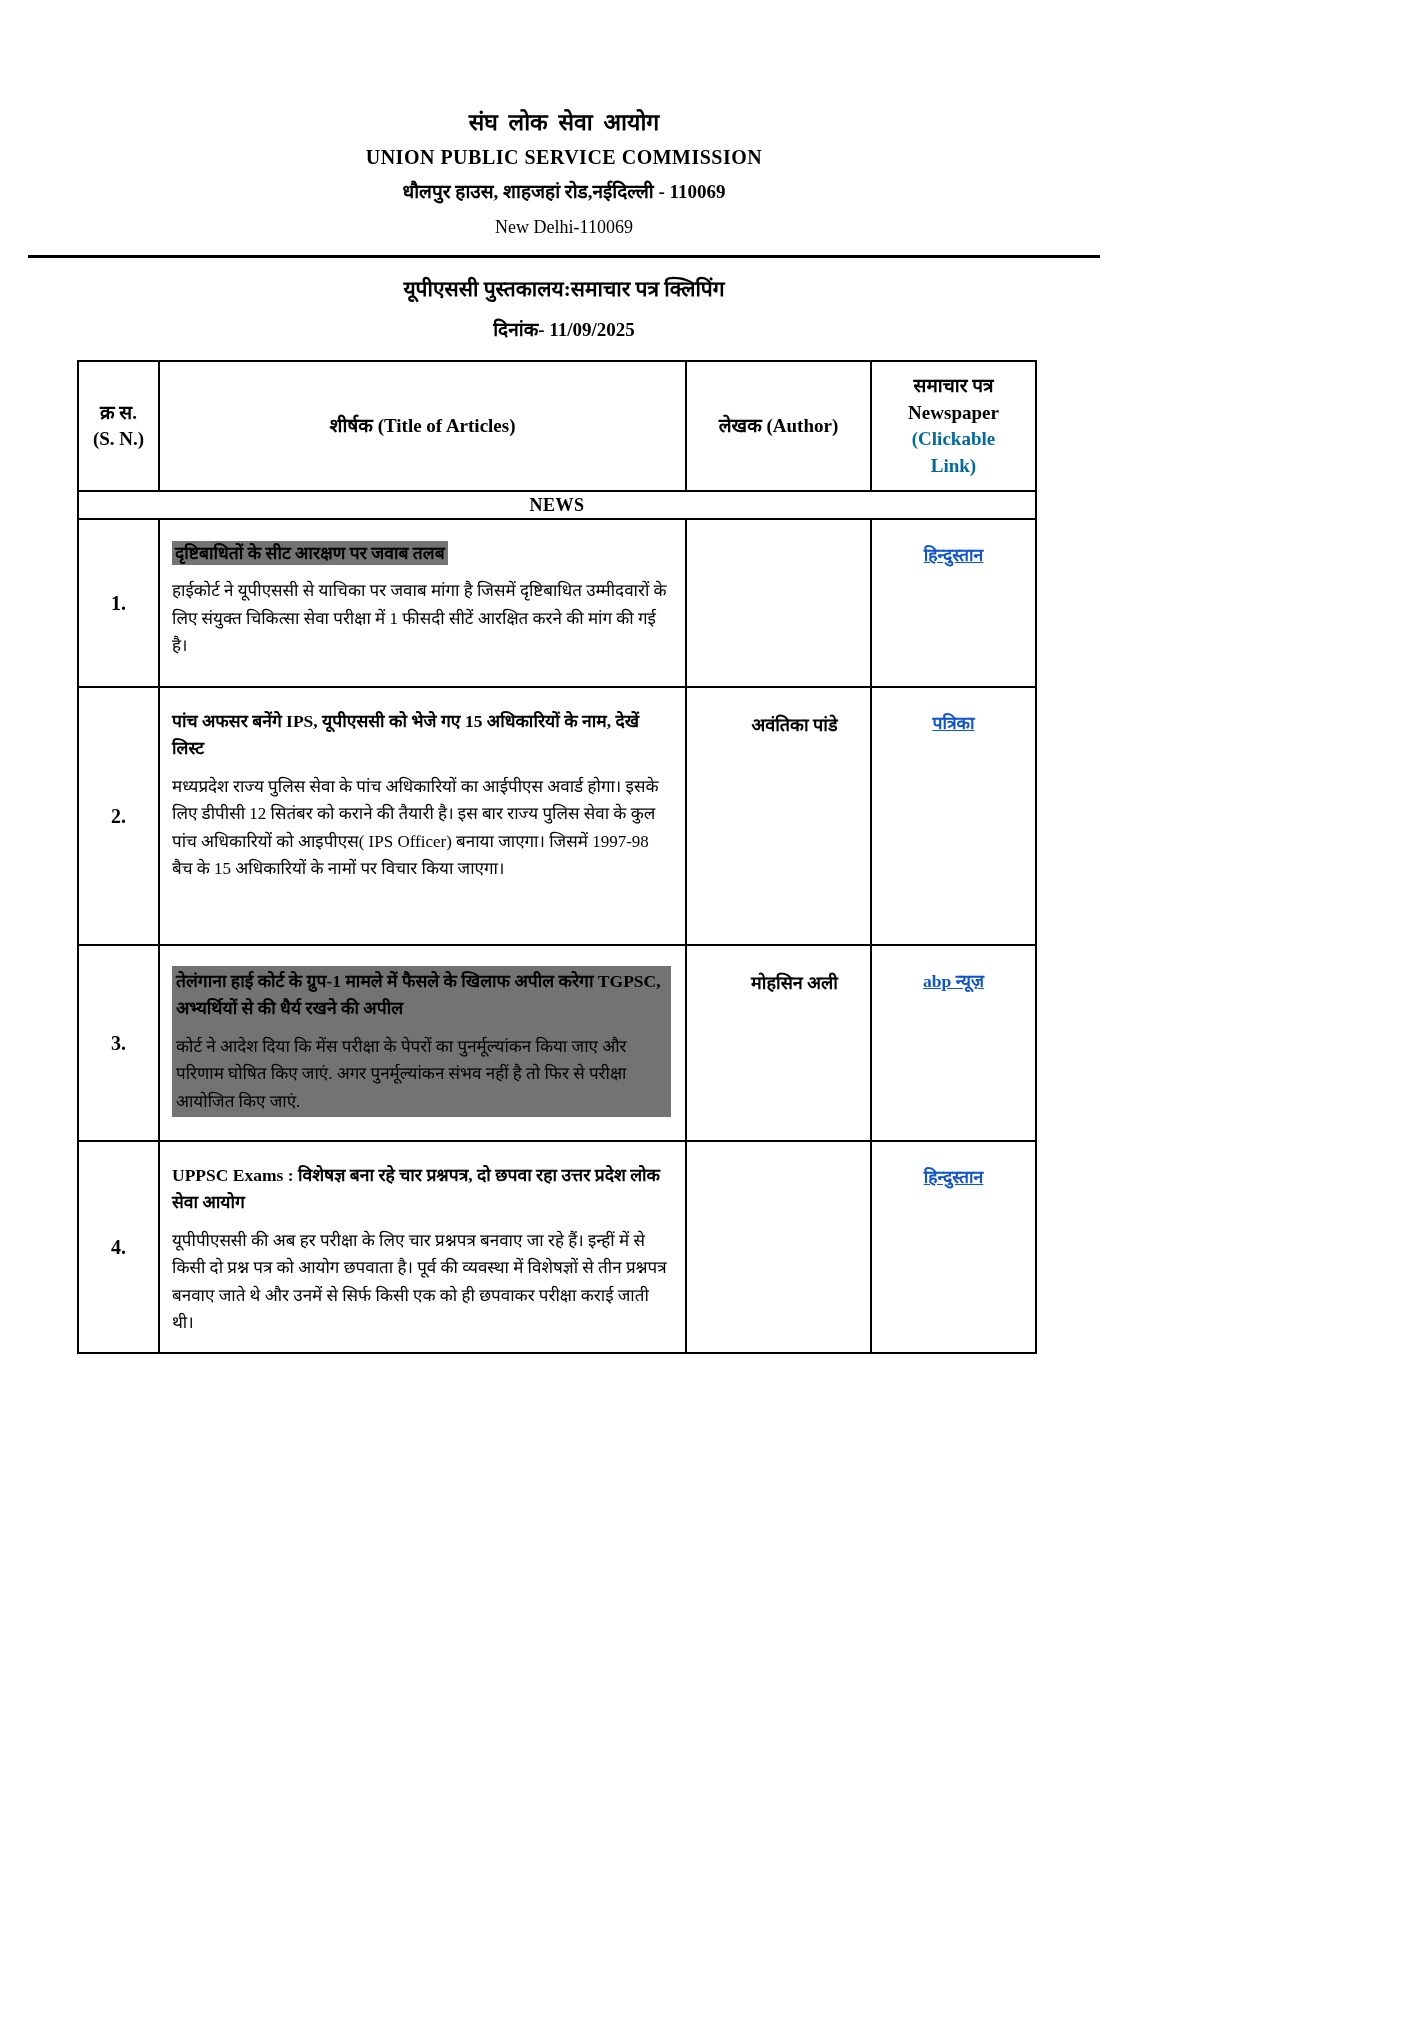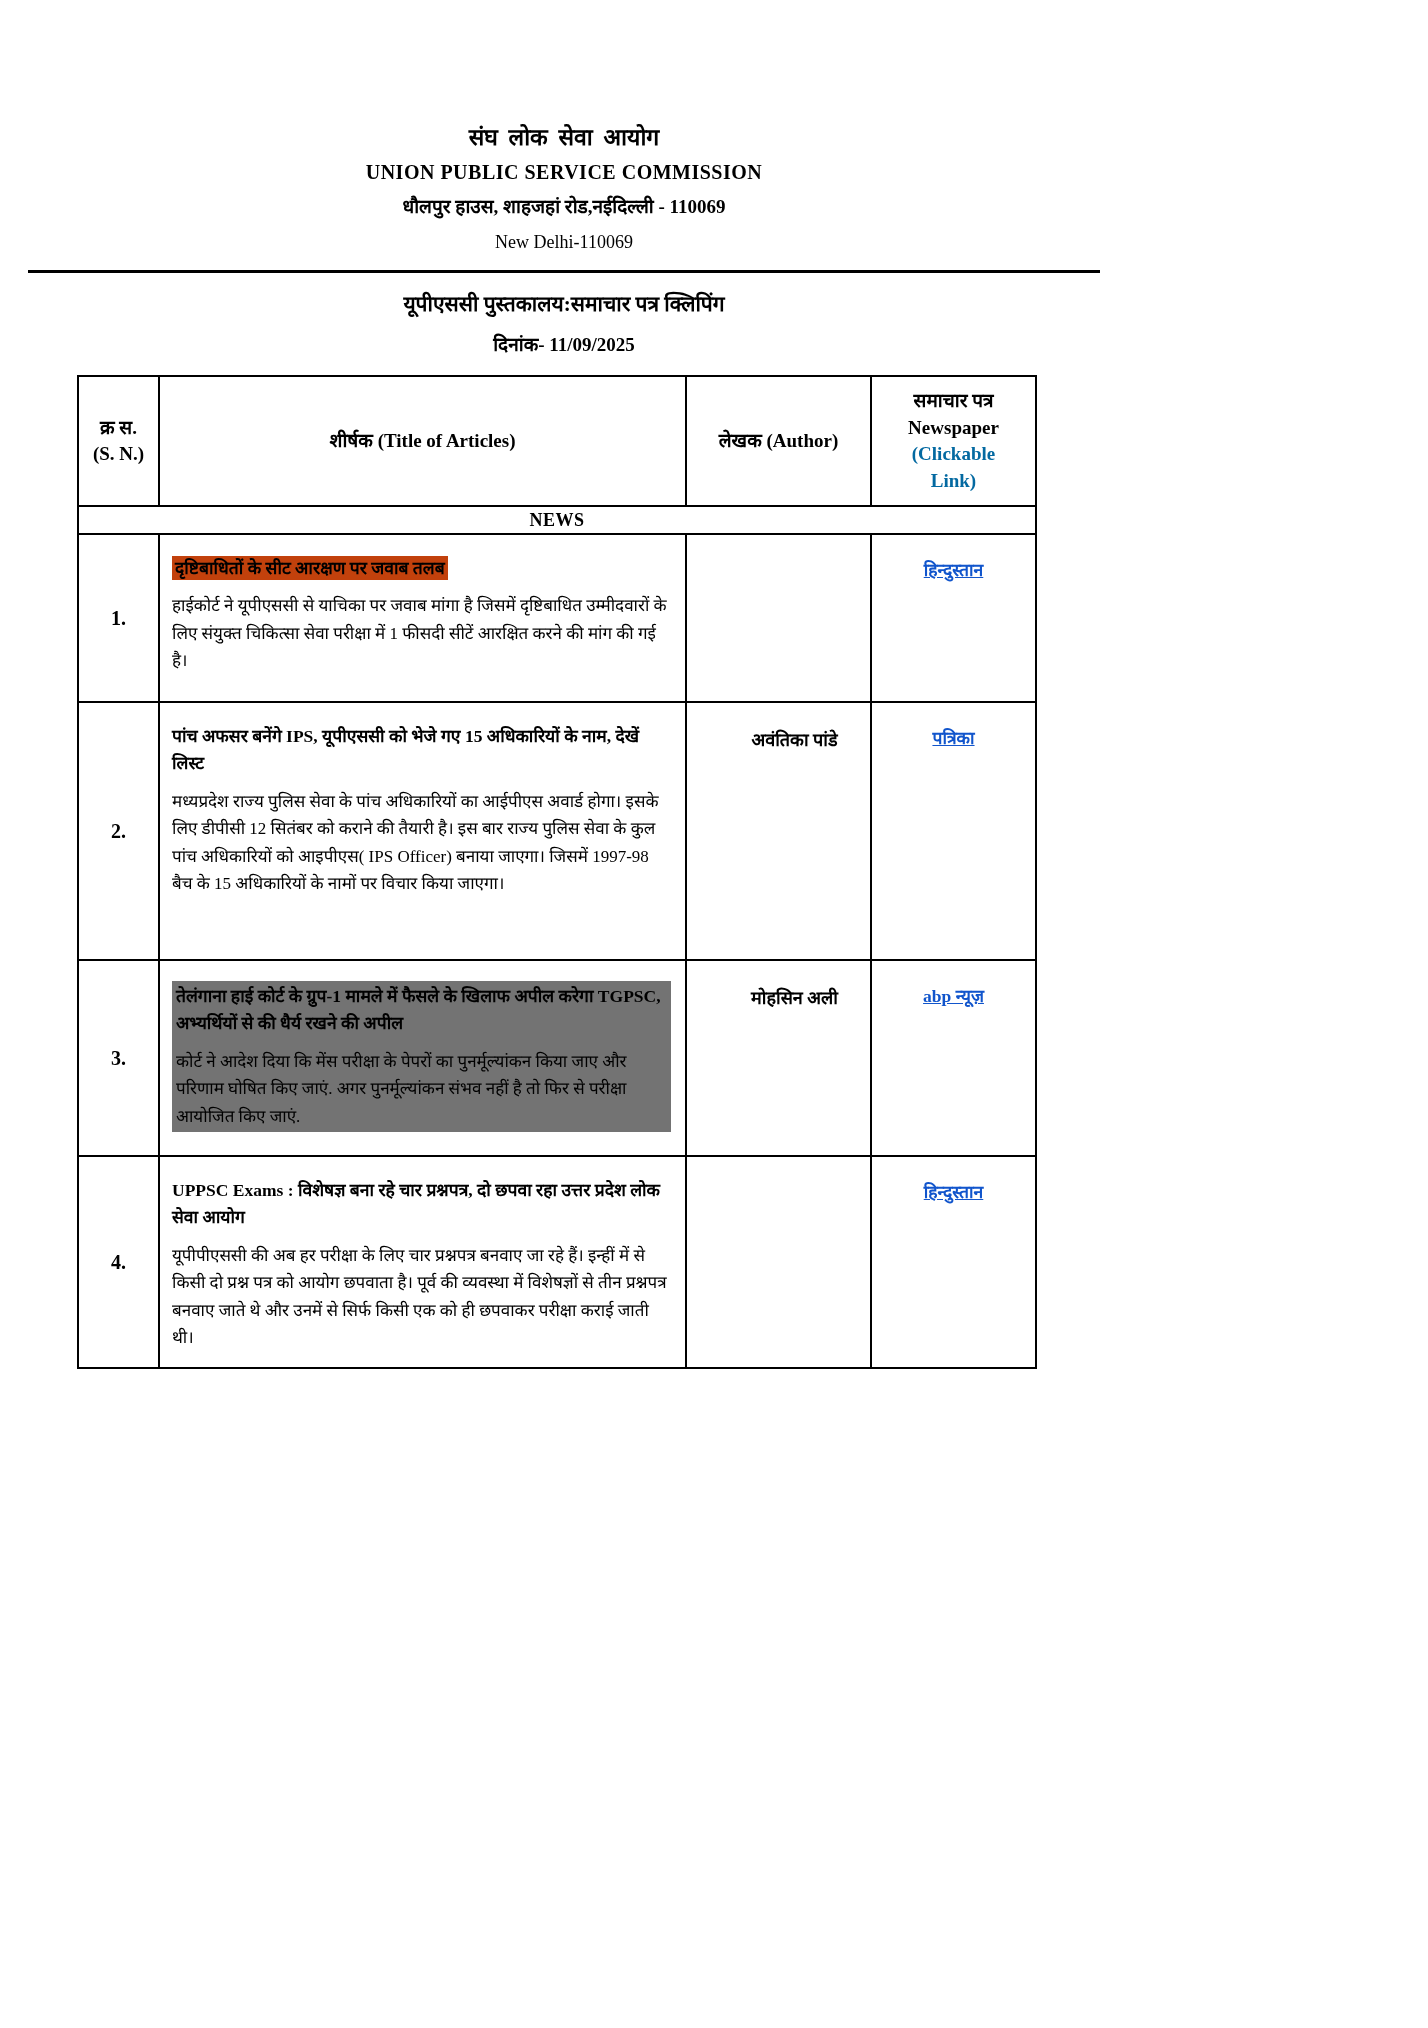--- a/index.html
+++ b/index.html
@@ -2,21 +2,21 @@
 <html><head>
 <meta charset="utf-8">
 <style>
   * { margin:0; padding:0; box-sizing:border-box; }
   html,body { background:#ffffff; }
   body {
     width:1428px; height:2028px; position:relative;
     font-family:"Liberation Serif", "DejaVu Serif", serif;
     color:#000;
   }
-  .page { position:absolute; left:28px; top:16px; width:1072px; }
+  .page { position:absolute; left:28px; top:1px; width:1072px; }
 
   
   .doc-header { text-align:center; padding-top:104px; }
   .org-hi { font-size:23px; font-weight:bold; word-spacing:5px; margin-bottom:9px; }
   .org-en { font-size:20px; font-weight:bold; letter-spacing:0.5px; margin-bottom:9px; }
   .addr-hi { font-size:19px; font-weight:bold; margin-bottom:11px; }
   .addr-en { font-size:18px; line-height:1.35; }
 
   .rule { height:3px; background:#000; margin-top:16px; }
 
@@ -42,21 +42,21 @@
   tr.r1 { height:168px; }
   tr.r2 { height:258px; }
   tr.r3 { height:196px; }
   tr.r4 { height:212px; }
 
   td.sn { vertical-align:middle; text-align:center; font-size:20px; font-weight:bold; }
 
   td.cell-title { padding:20px 14px 10px 12px; }
   .a-title { font-size:17.5px; font-weight:bold; line-height:1.55; }
   .a-body  { font-size:17px; line-height:1.62; margin-top:10px; }
-  .hl { background:#c2410c; }
+  .hl { background:#737373; }
   span.hl { display:inline; padding:2px 3px; }
   div.hl-block { background:#737373; padding:2px 4px; }
 
   td.cell-author { text-align:center; padding-top:24px; font-size:18px; font-weight:bold;padding-left:32px; }
   td.cell-news   { text-align:center; padding-top:22px; }
   a.news-link { color:#1155CC; font-size:17.5px; font-weight:bold; text-decoration:underline; cursor:pointer;margin-top:16px; }
 </style>
 </head>
 <body>
 

